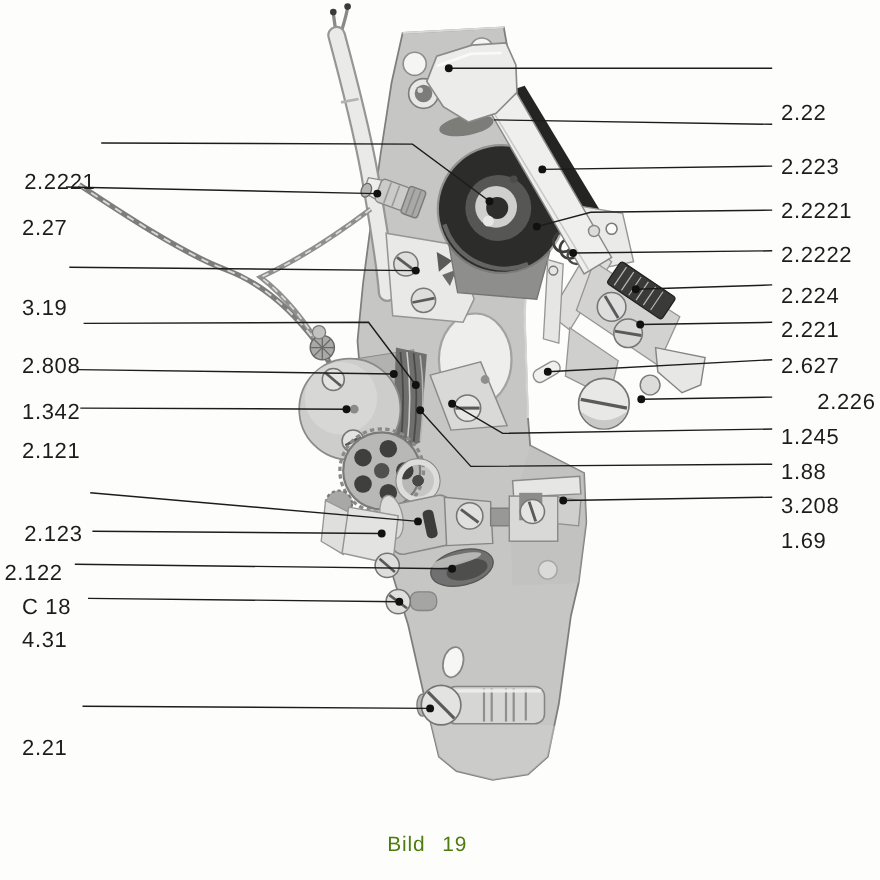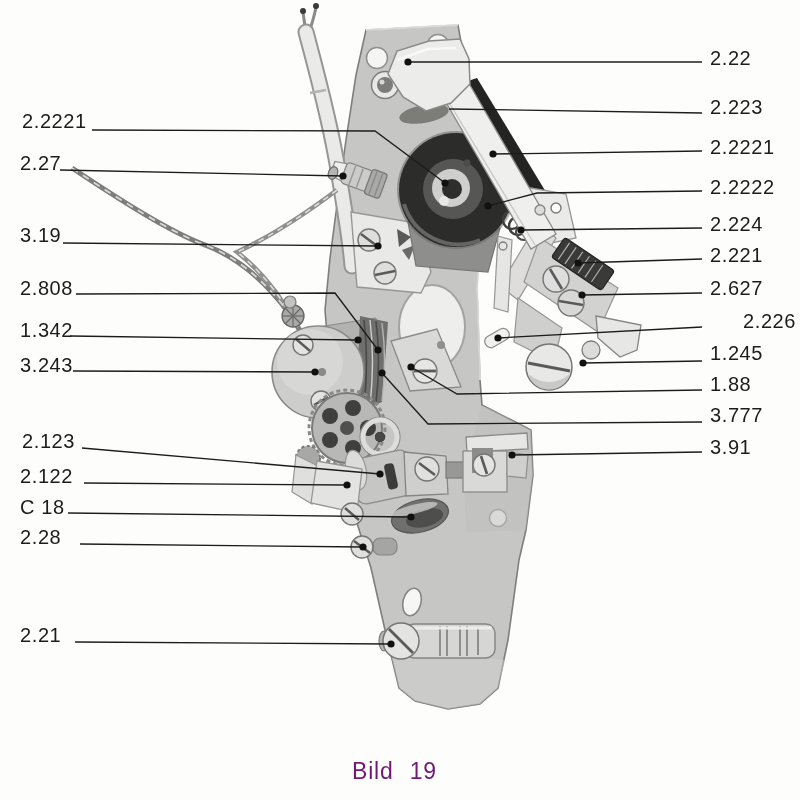--- a/index.html
+++ b/index.html
@@ -1,22 +1,22 @@
 <!DOCTYPE html>
 <html><head>
 <meta charset="utf-8">
 <style>
   html,body{margin:0;padding:0;background:#ffffff;}
   .page{position:relative;width:800px;height:800px;background:#fdfdfc;overflow:hidden;
         font-family:"Liberation Sans", sans-serif;}
   .figure-svg{position:absolute;left:0;top:0;}
   .lbl{position:absolute;font-size:20px;font-weight:400;letter-spacing:0.6px;
-       color:#1c1c1c;white-space:nowrap;line-height:24px;}
-  .caption{position:absolute;left:352px;top:758px;font-size:23px;letter-spacing:0.8px;
-       word-spacing:9px;color:#701a75;}
+       color:#1c1c1c;white-space:nowrap;line-height:24px;margin-top:45px;}
+  .caption{position:absolute;left:352px;top:758px;font-size:19px;letter-spacing:0.8px;
+       word-spacing:9px;color:#4d7c0f;}
 </style>
 </head>
 <body>
 
 <div class="page">
 
   <svg class="figure-svg" width="800" height="800" viewBox="0 0 800 800">
 
     <g>
       <path d="M366,30 L458,25 L466,70 L476,140 L480,200 L477,290 L480,380 L482,405
@@ -301,34 +301,34 @@
       <circle cx="382" cy="373" r="3.6"></circle>
         <circle cx="512" cy="455" r="3.6"></circle>
     </g>
   </svg>
 
   <div class="lbl" style="left:22px;top:109px">2.2221</div>
   <div class="lbl" style="left:20px;top:151px">2.27</div>
   <div class="lbl" style="left:20px;top:223px">3.19</div>
   <div class="lbl" style="left:20px;top:276px">2.808</div>
   <div class="lbl" style="left:20px;top:318px">1.342</div>
-  <div class="lbl" style="left:20px;top:353px">3.243</div>
+  <div class="lbl" style="left:20px;top:353px">2.121</div>
   <div class="lbl" style="left:22px;top:429px">2.123</div>
-  <div class="lbl" style="left:20px;top:464px">2.122</div>
+  <div class="lbl" style="left:4px;top:464px">2.122</div>
   <div class="lbl" style="left:20px;top:495px">C 18</div>
-  <div class="lbl" style="left:20px;top:525px">2.28</div>
+  <div class="lbl" style="left:20px;top:525px">4.31</div>
   <div class="lbl" style="left:20px;top:623px">2.21</div>
 
   <div class="lbl" style="left:710px;top:46px">2.22</div>
   <div class="lbl" style="left:710px;top:95px">2.223</div>
   <div class="lbl" style="left:710px;top:135px">2.2221</div>
   <div class="lbl" style="left:710px;top:175px">2.2222</div>
   <div class="lbl" style="left:710px;top:212px">2.224</div>
   <div class="lbl" style="left:710px;top:243px">2.221</div>
   <div class="lbl" style="left:710px;top:276px">2.627</div>
   <div class="lbl" style="left:743px;top:309px">2.226</div>
   <div class="lbl" style="left:710px;top:341px">1.245</div>
   <div class="lbl" style="left:710px;top:372px">1.88</div>
-  <div class="lbl" style="left:710px;top:403px">3.777</div>
-  <div class="lbl" style="left:710px;top:435px">3.91</div>
+  <div class="lbl" style="left:710px;top:403px">3.208</div>
+  <div class="lbl" style="left:710px;top:435px">1.69</div>
 
   <div class="caption">Bild 19</div>
 </div>
 
 </body></html>

